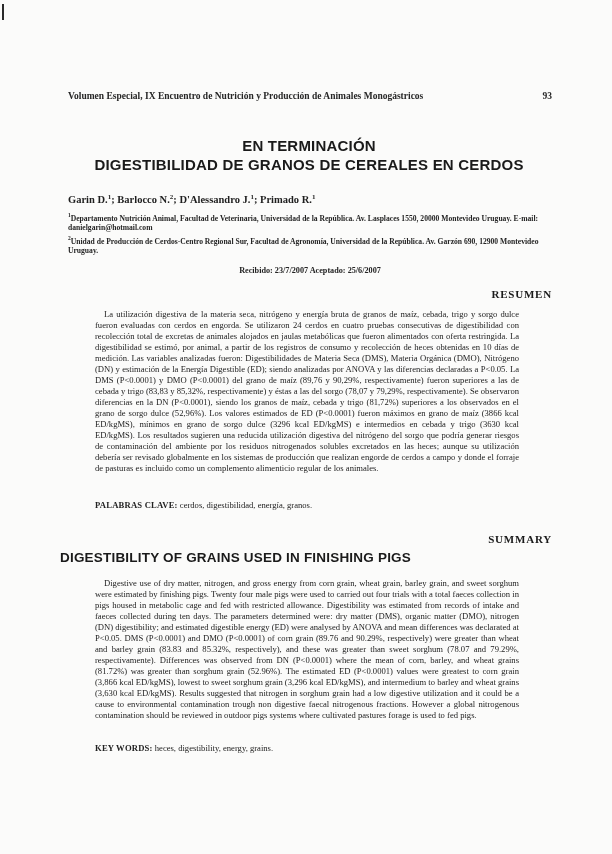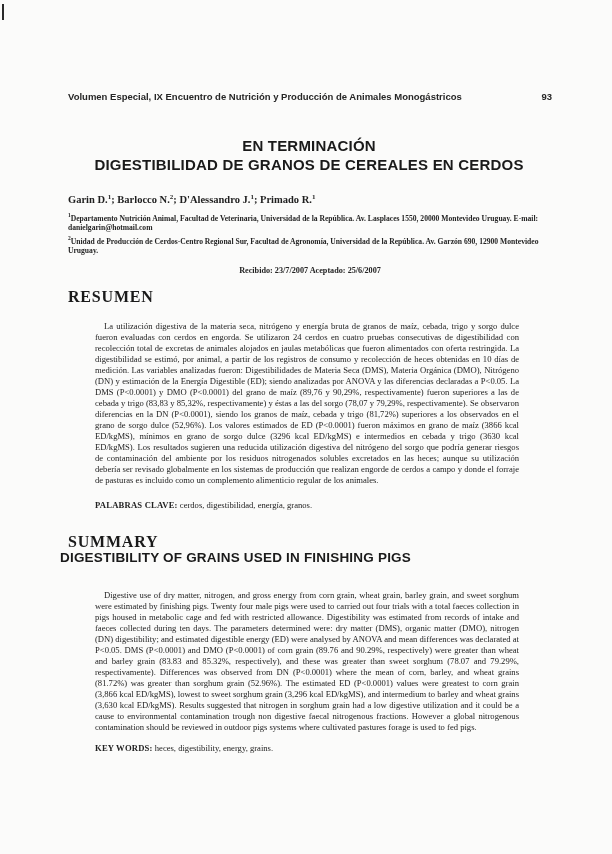--- a/index.html
+++ b/index.html
@@ -9,21 +9,21 @@
     font-family:"Liberation Serif", serif;
     color:#1c1c1c;
     position:relative;
     overflow:hidden;
   }
   .page{position:absolute;inset:0;}
   .scan-mark{position:absolute;left:2px;top:4px;width:2px;height:16px;background:#2a2a2a;}
   .running-head{
     position:absolute;left:68px;right:60px;top:91px;
     display:flex;justify-content:space-between;align-items:baseline;
-    font-family:Liberation Sans, sans-serif;font-weight:700;font-size:9.5px;color:#262626;
+    font-family:Liberation Serif, serif;font-weight:700;font-size:9.5px;color:#262626;
   }
   .paper-title{
     position:absolute;left:60px;right:54px;top:136px;
     text-align:center;
     font-family:"Liberation Sans",sans-serif;font-weight:700;
     font-size:15px;line-height:19px;color:#1a1a1a;letter-spacing:.2px;
   }
   .authors{
     position:absolute;left:68px;right:60px;top:192px;
     font-weight:700;font-size:10.5px;color:#1e1e1e;
@@ -35,32 +35,32 @@
     text-align:left;
   }
   .affiliations p{margin:0 0 1px 0;}
   .affiliations sup{font-size:5.5px;}
   .dates{
     position:absolute;left:68px;right:60px;top:266px;
     text-align:center;font-weight:700;font-size:8.2px;color:#242424;
   }
   .sec-heading{
     position:absolute;left:68px;right:60px;
-    text-align:left;font-weight:700;font-size:16px;letter-spacing:.8px;color:#1a1a1a;
+    text-align:right;font-weight:700;font-size:11px;letter-spacing:.8px;color:#1a1a1a;
   }
   .resumen-heading{top:288px;}
   .summary-heading{top:533px;}
   .summary-title{
     position:absolute;left:60px;right:54px;top:550px;
     text-align:left;font-family:"Liberation Sans",sans-serif;font-weight:700;
     font-size:13.5px;color:#1a1a1a;letter-spacing:.2px;
   }
   .abstract{
     position:absolute;left:95px;width:424px;
-    text-align:justify;font-size:8.6px;line-height:11px;color:#222;margin-top:12px;
+    text-align:justify;font-size:8.6px;line-height:11px;color:#222;
   }
   .abstract p{margin:0;text-indent:9px;}
   .resumen-body{top:309px;}
   .summary-body{top:578px;}
   .keywords{
     position:absolute;left:95px;width:424px;
     font-size:8.6px;line-height:11px;color:#222;
   }
   .palabras-clave{top:500px;}
   .key-words{top:743px;}

